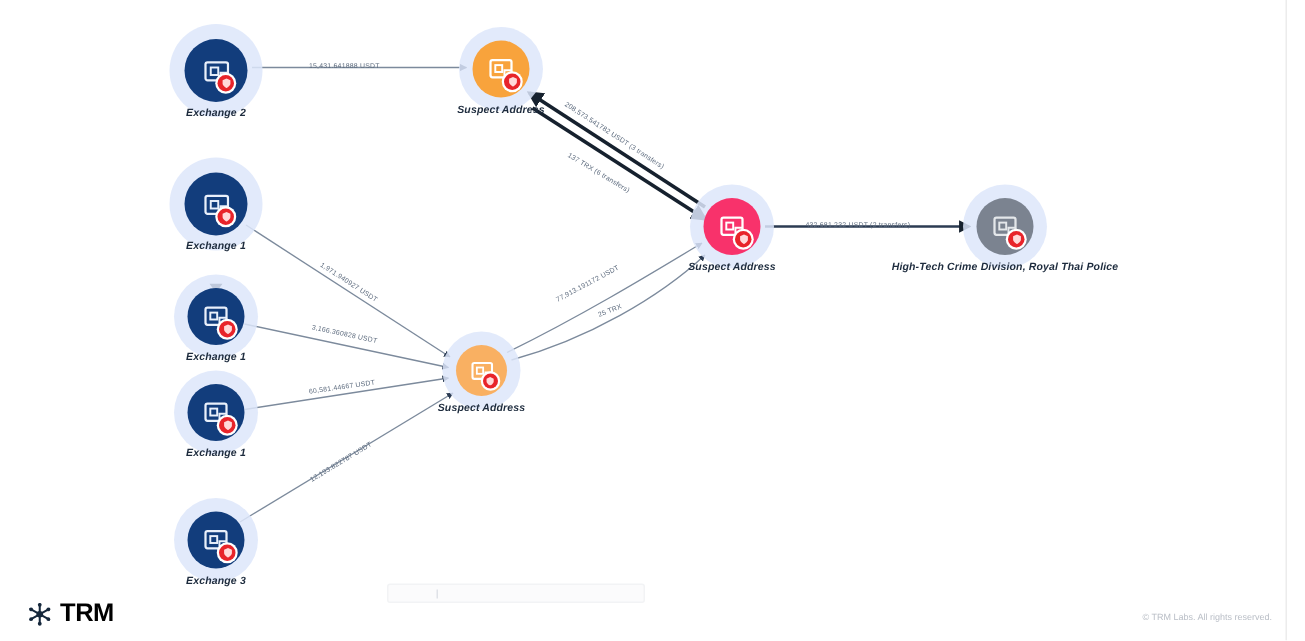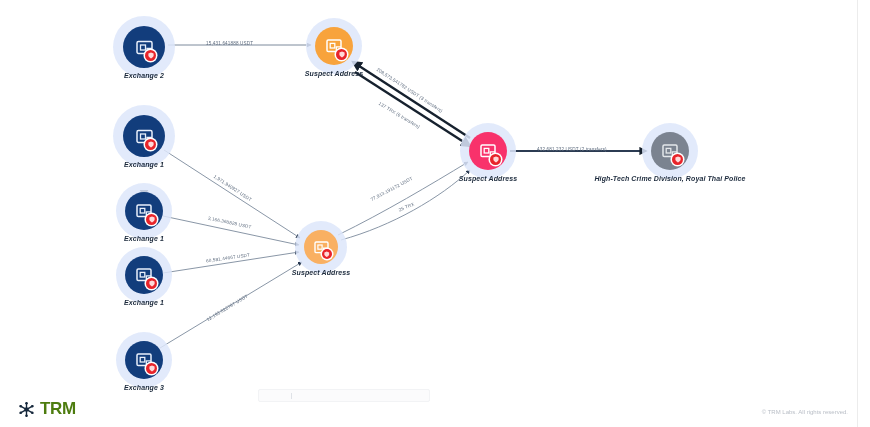--- a/index.html
+++ b/index.html
@@ -58,21 +58,21 @@
   }
   .bottom-widget .tick {
     position:absolute; left:32px; top:3px; width:1px; height:6px;
     background:#dfe2e7;
   }
 
   
   .logo { position:absolute; left:18px; top:399px; display:flex; align-items:center; gap:5px; }
   .logo .mark svg { display:block; }
   .logo .word {
-    font-size:17px; font-weight:bold; color:#4d7c0f; letter-spacing:-.3px;
+    font-size:17px; font-weight:bold; color:#000000; letter-spacing:-.3px;
   }
   .copyright {
     position:absolute; right:22px; top:409px;
     font-size:6px; color:#b9bec6;
   }
 </style>
 </head>
 <body>
 
 <div id="canvas">

